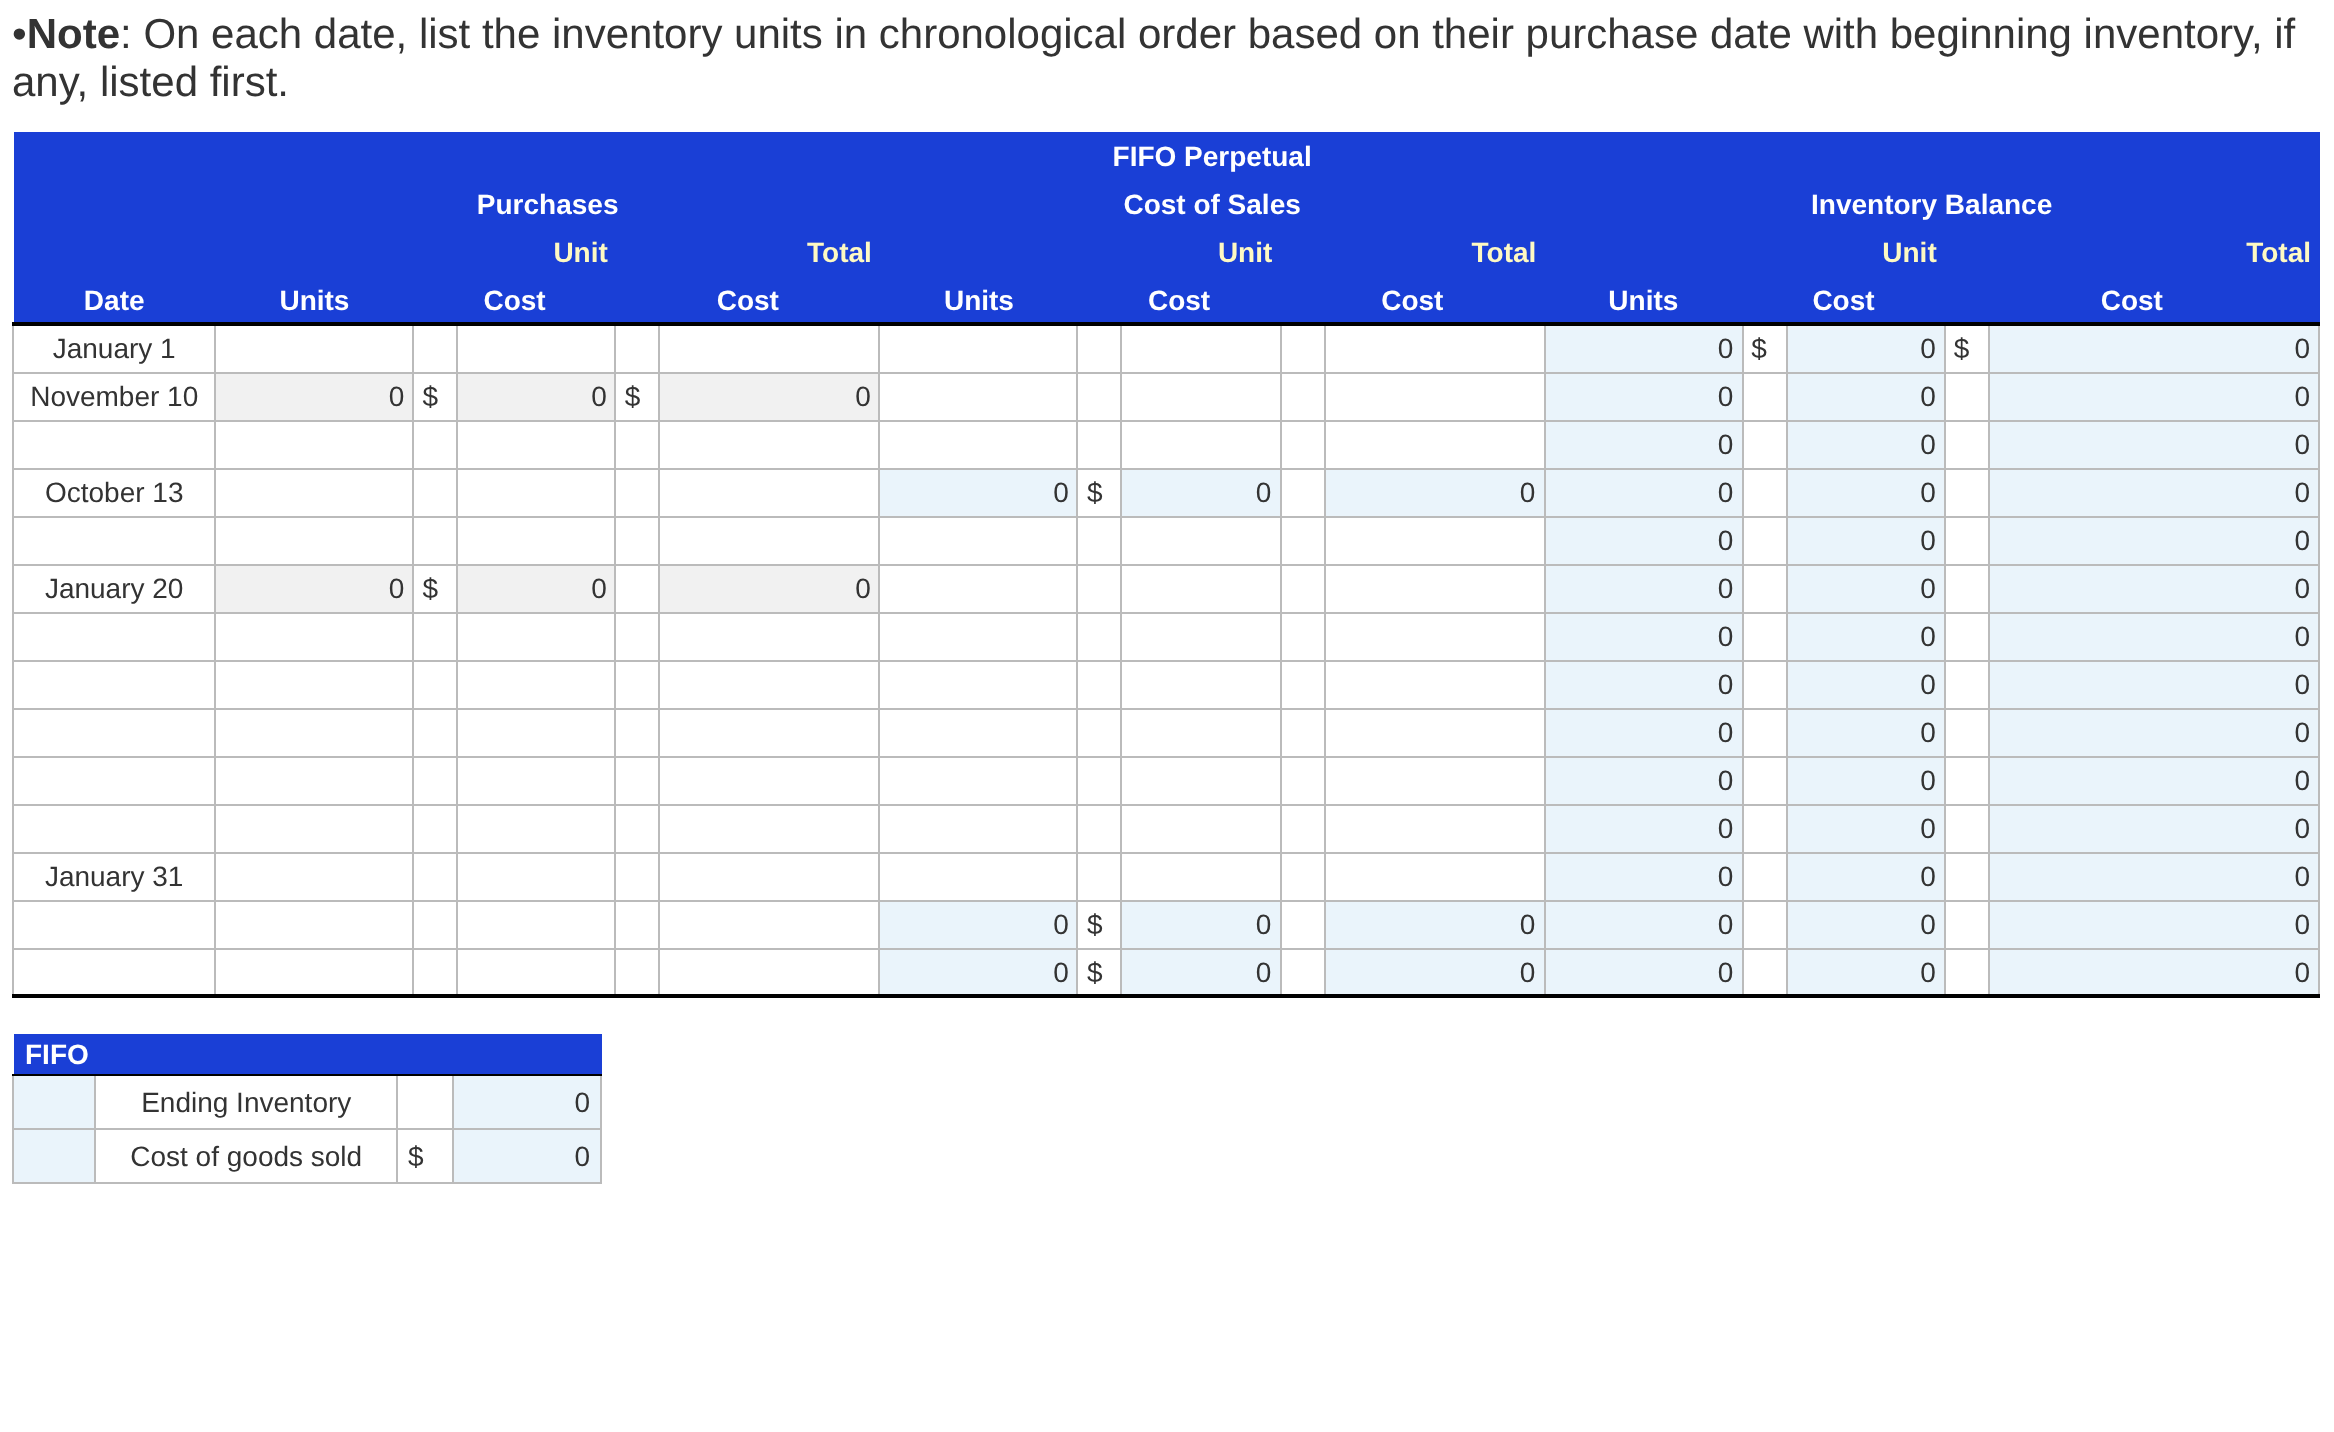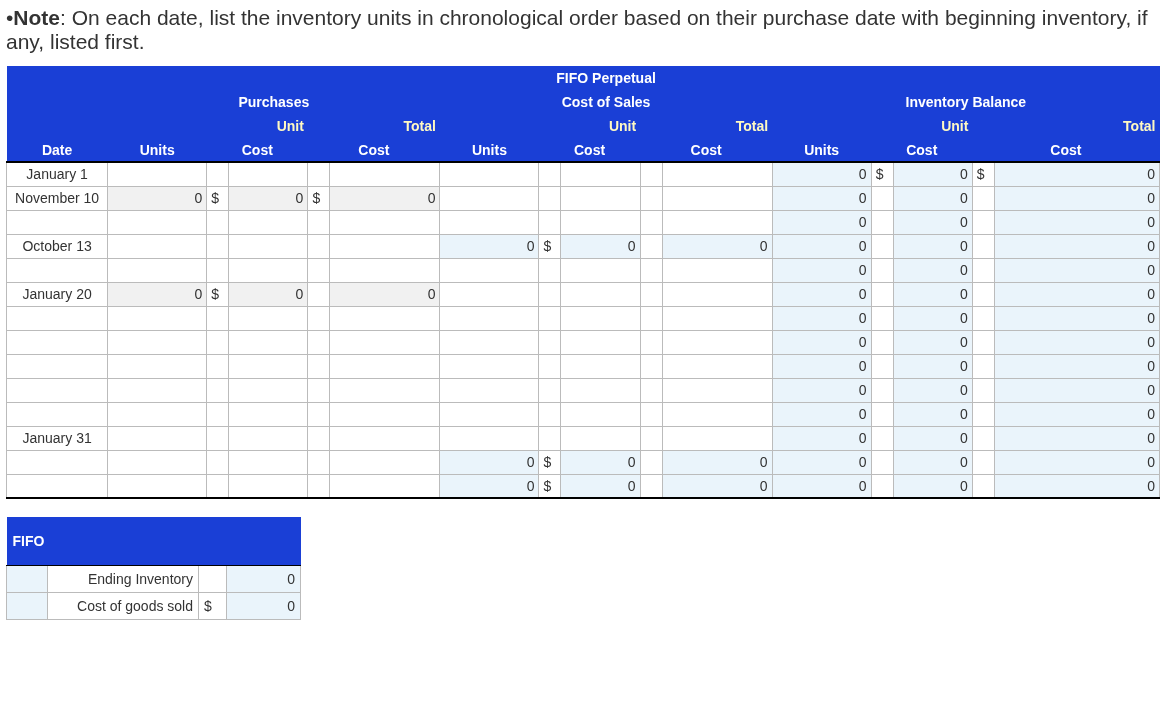--- a/index.html
+++ b/index.html
@@ -70,26 +70,26 @@
   table.summary {
     border-collapse: collapse;
     margin-top: 18px;
     width: 295px;
   }
   table.summary th.hdr {
     background: #1a3fd6;
     color: #fff;
     font-weight: 700;
     text-align: left;
-    padding: 16px 6px;
+    padding: 2px 6px;
     border-bottom: 1px solid #000;
   }
   table.summary td {
     border: 1px solid #bbb;
-    text-align: right;
+    text-align: center;
     padding: 2px 5px;
     height: 22px;
   }
   table.summary td.chk { width: 34px; background:#eaf4fb; }
   table.summary td.lbl { width: 150px; background:#fff;}
   table.summary td.cur { width: 18px; background:#fff; text-align:left;}
   table.summary td.val { width: 70px; text-align:right; background:#eaf4fb;}
 </style>
 </head>
 <body>

